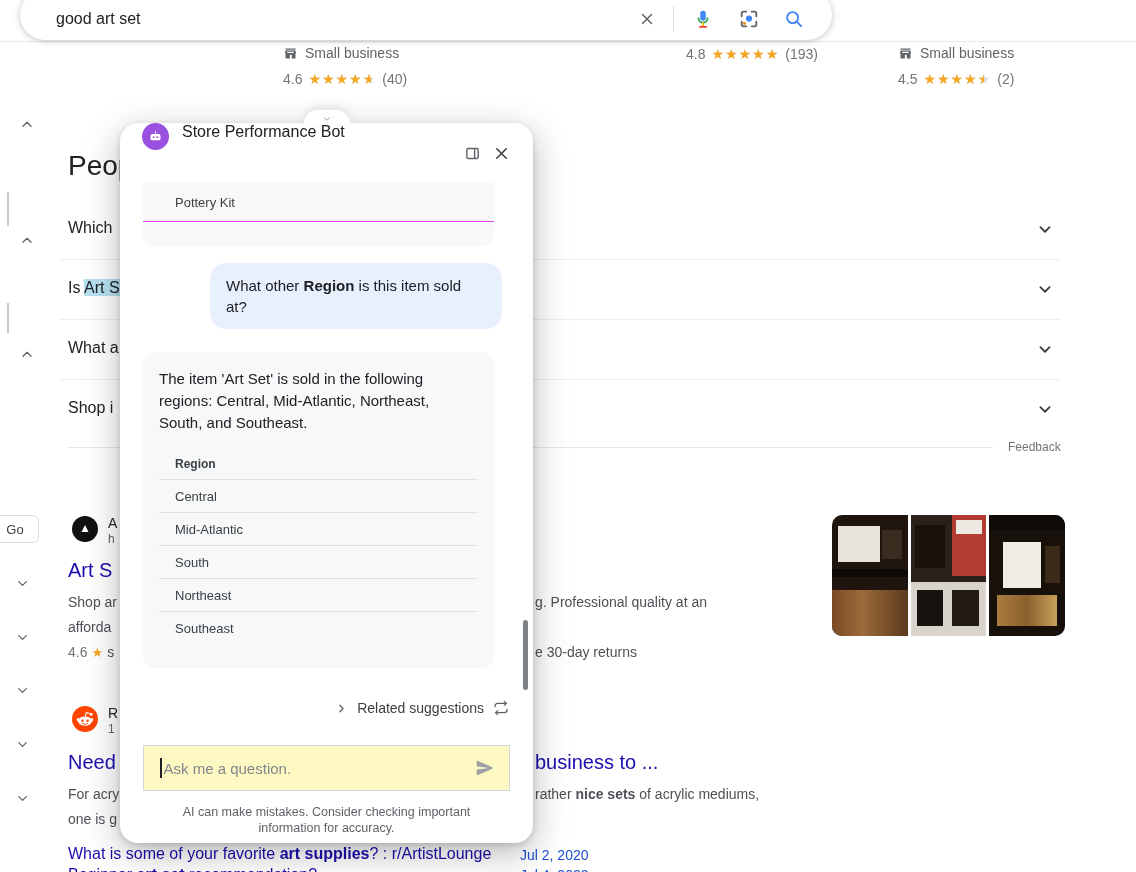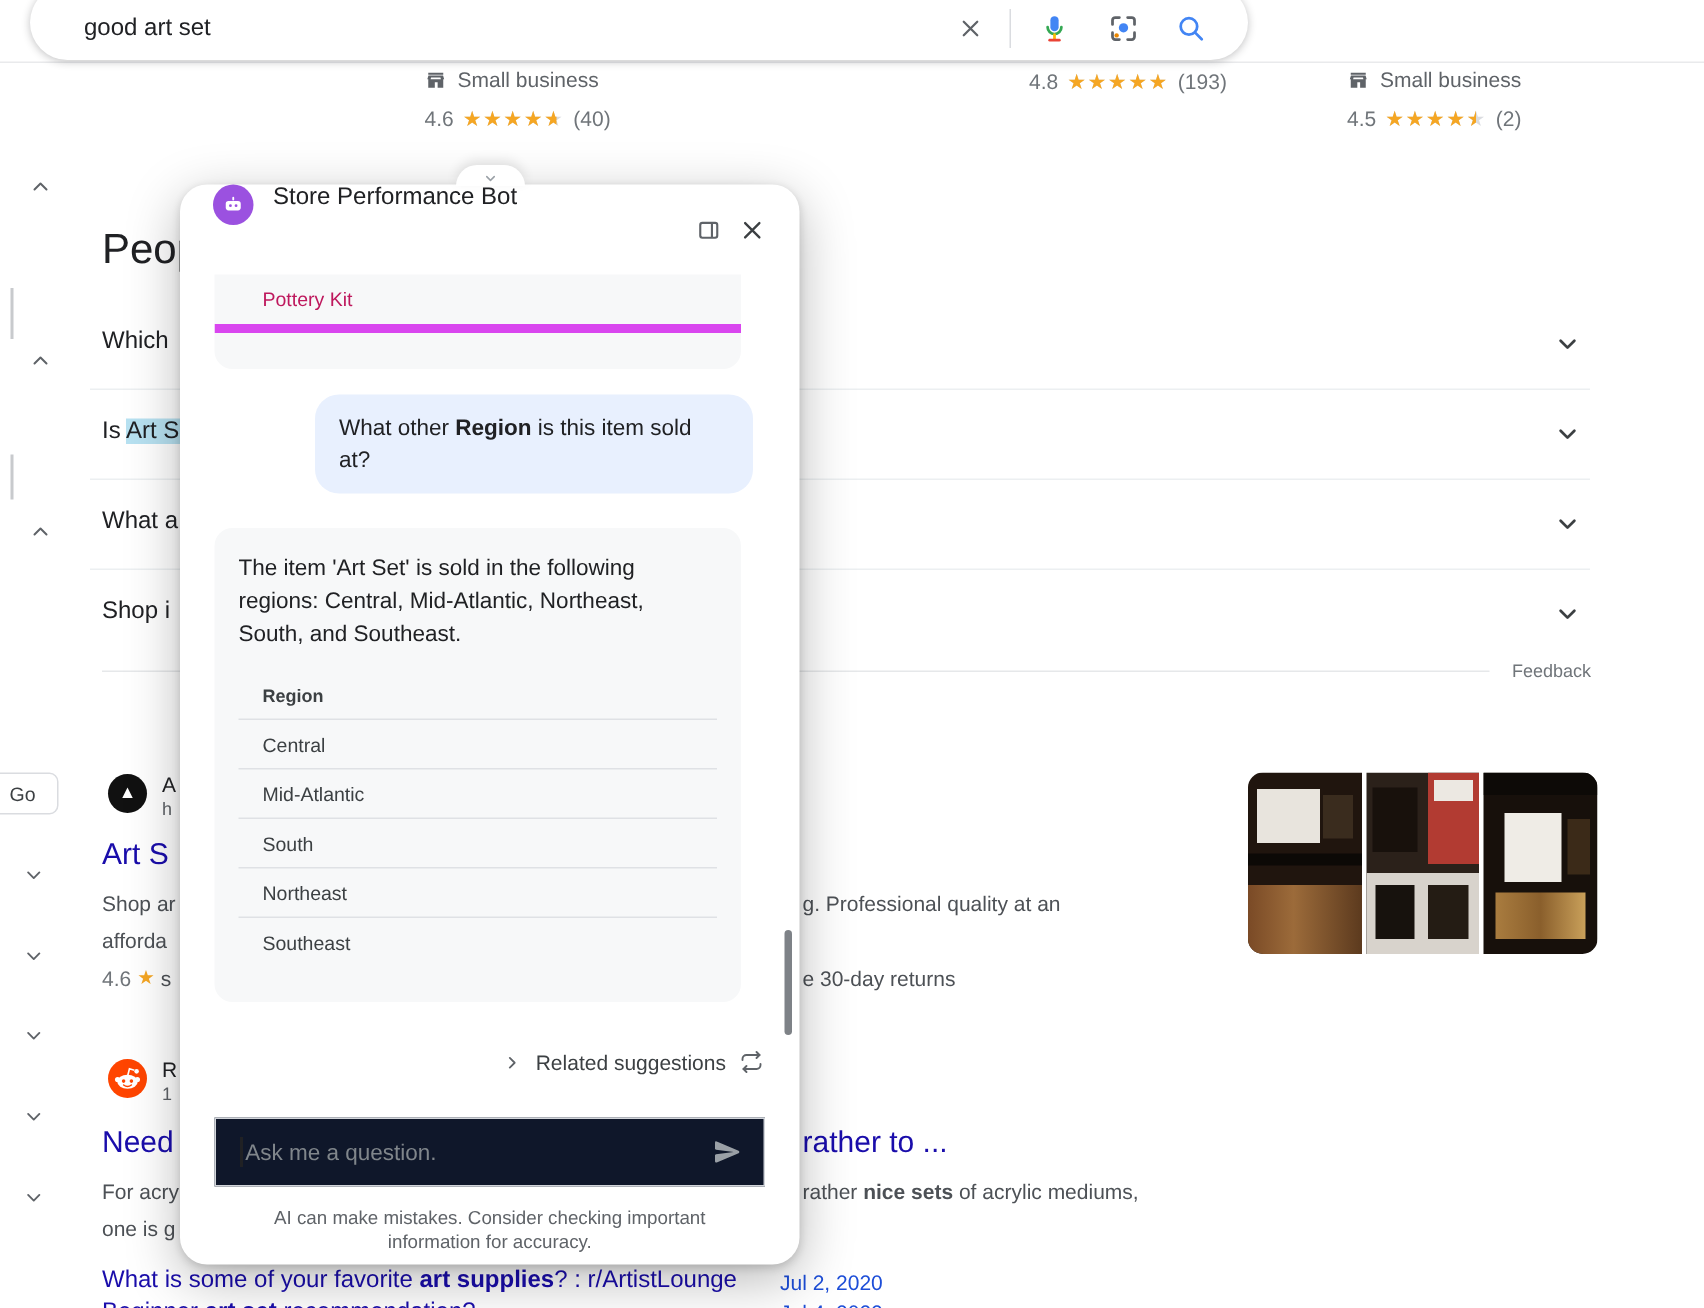--- a/index.html
+++ b/index.html
@@ -59,34 +59,34 @@
     box-shadow:0 2px 6px rgba(0,0,0,.15),0 10px 36px rgba(0,0,0,.28)}
   .notch{position:absolute;top:-13px;left:50%;transform:translateX(-50%);width:46px;height:14px;background:#fff;
     border-radius:23px 23px 0 0;box-shadow:0 -3px 8px rgba(0,0,0,.10);display:flex;align-items:flex-end;justify-content:center;cursor:pointer}
   .dlg-header{height:60px;display:flex;padding:0 22px;position:relative}
   .bot-avatar{width:27px;height:27px;border-radius:50%;background:#9b51e0;display:flex;align-items:center;justify-content:center;flex:none}
   .dlg-title{margin-left:13px;font-size:16px;color:#202124;flex:1;white-space:nowrap}
   .hdr-ic{display:flex;align-items:center;justify-content:center;cursor:pointer}
   .chat{padding:0 39px 0 23px}
   .card{background:#f7f8f9}
   .card1{border-radius:0 0 12px 12px;height:63px;overflow:hidden}
-  .trow{height:39px;display:flex;align-items:center;padding-left:32px;font-size:13px;color:#be185d;border-bottom:6px solid #d946ef}
+  .trow{height:39px;display:flex;align-items:center;padding-left:32px;font-size:13px;color:#404040;border-bottom:1px solid #d946ef}
   .bubble{width:292px;margin:17px -8px 0 auto;background:#e8f0fe;border-radius:16px;padding:12px 16px;
     font-size:15px;line-height:21px;color:#202124}
   .card2{margin-top:23px;border-radius:12px;padding:16px 16px 23px}
   .answer{font-size:15px;line-height:22px;color:#202124}
   .answer span{display:block}
   .rtable{margin-top:14px}
   .rtable .th{height:32px;display:flex;align-items:center;padding-left:16px;font-size:12px;font-weight:bold;color:#3c4043;border-bottom:1px solid #dfe1e5}
   .rtable .td{height:33px;display:flex;align-items:center;padding-left:16px;font-size:13px;color:#3c4043;border-bottom:1px solid #dfe1e5}
   .rtable .td.last{border-bottom:none}
   .related{display:flex;align-items:center;justify-content:flex-end;gap:9px;margin:30px -15px 0 0;height:20px;
     font-size:14px;color:#3c4043;cursor:pointer}
   .ask{margin:27px -16px 0 0;height:46px;border:1px solid #d2d5da;border-radius:0;display:flex;align-items:center;
-    padding:0 14px 0 16px;background:#0f172a;cursor:text}
+    padding:0 14px 0 16px;background:#fef9c3;cursor:text}
   .caret{width:1.5px;height:20px;background:#202124;margin-right:2px;flex:none}
   .placeholder{font-size:15px;color:#80868b;flex:1;white-space:nowrap}
   .disclaimer{margin:13px -16px 0 0;text-align:center;font-size:12.5px;line-height:16px;color:#5f6368}
   .disclaimer span{display:block}
   .dlg-scroll{position:absolute;right:5px;top:497px;width:5px;height:70px;border-radius:3px;background:#7e8287;cursor:grab}
 </style>
 </head>
 <body>
 
 <div class="screen">
@@ -257,21 +257,21 @@
       <circle cx="5.9" cy="12.6" r="1.6" fill="#fff"></circle>
       <circle cx="18.1" cy="12.6" r="1.6" fill="#fff"></circle>
       <circle cx="9.6" cy="13.6" r="1.1" fill="#ff4500"></circle>
       <circle cx="14.4" cy="13.6" r="1.1" fill="#ff4500"></circle>
       <path d="M9.6 16c1.5 1.2 3.3 1.2 4.8 0" stroke="#ff4500" stroke-width=".9" fill="none" stroke-linecap="round"></path>
     </svg>
   </div>
   <span class="abs src-name" style="left:108px;top:705px">R</span>
   <span class="abs src-url" style="left:108px;top:722px">1</span>
   <div class="abs r-title" style="left:68px;top:751px">Need</div>
-  <div class="abs r-title" style="left:535px;top:751px">rather to ...</div>
+  <div class="abs r-title" style="left:535px;top:751px">business to ...</div>
   <div class="abs r-snip" style="left:68px;top:786px">For acry</div>
   <div class="abs r-snip" style="left:535px;top:786px"><span>rather </span><b>nice sets</b><span> of acrylic mediums,</span></div>
   <div class="abs r-snip" style="left:68px;top:811px">one is g</div>
 
   <div class="abs r-title" style="left:68px;top:845px;font-size:16px"><span>What is some of your favorite </span><b>art supplies</b><span>? : r/ArtistLounge</span></div>
   <div class="abs r-date" style="left:520px;top:847px">Jul 2, 2020</div>
 
   <div class="abs r-title" style="left:68px;top:866px;font-size:16px"><span>Beginner </span><b>art set</b><span> recommendation? ...</span></div>
   <div class="abs r-date" style="left:520px;top:867px">Jul 4, 2022</div>
 

